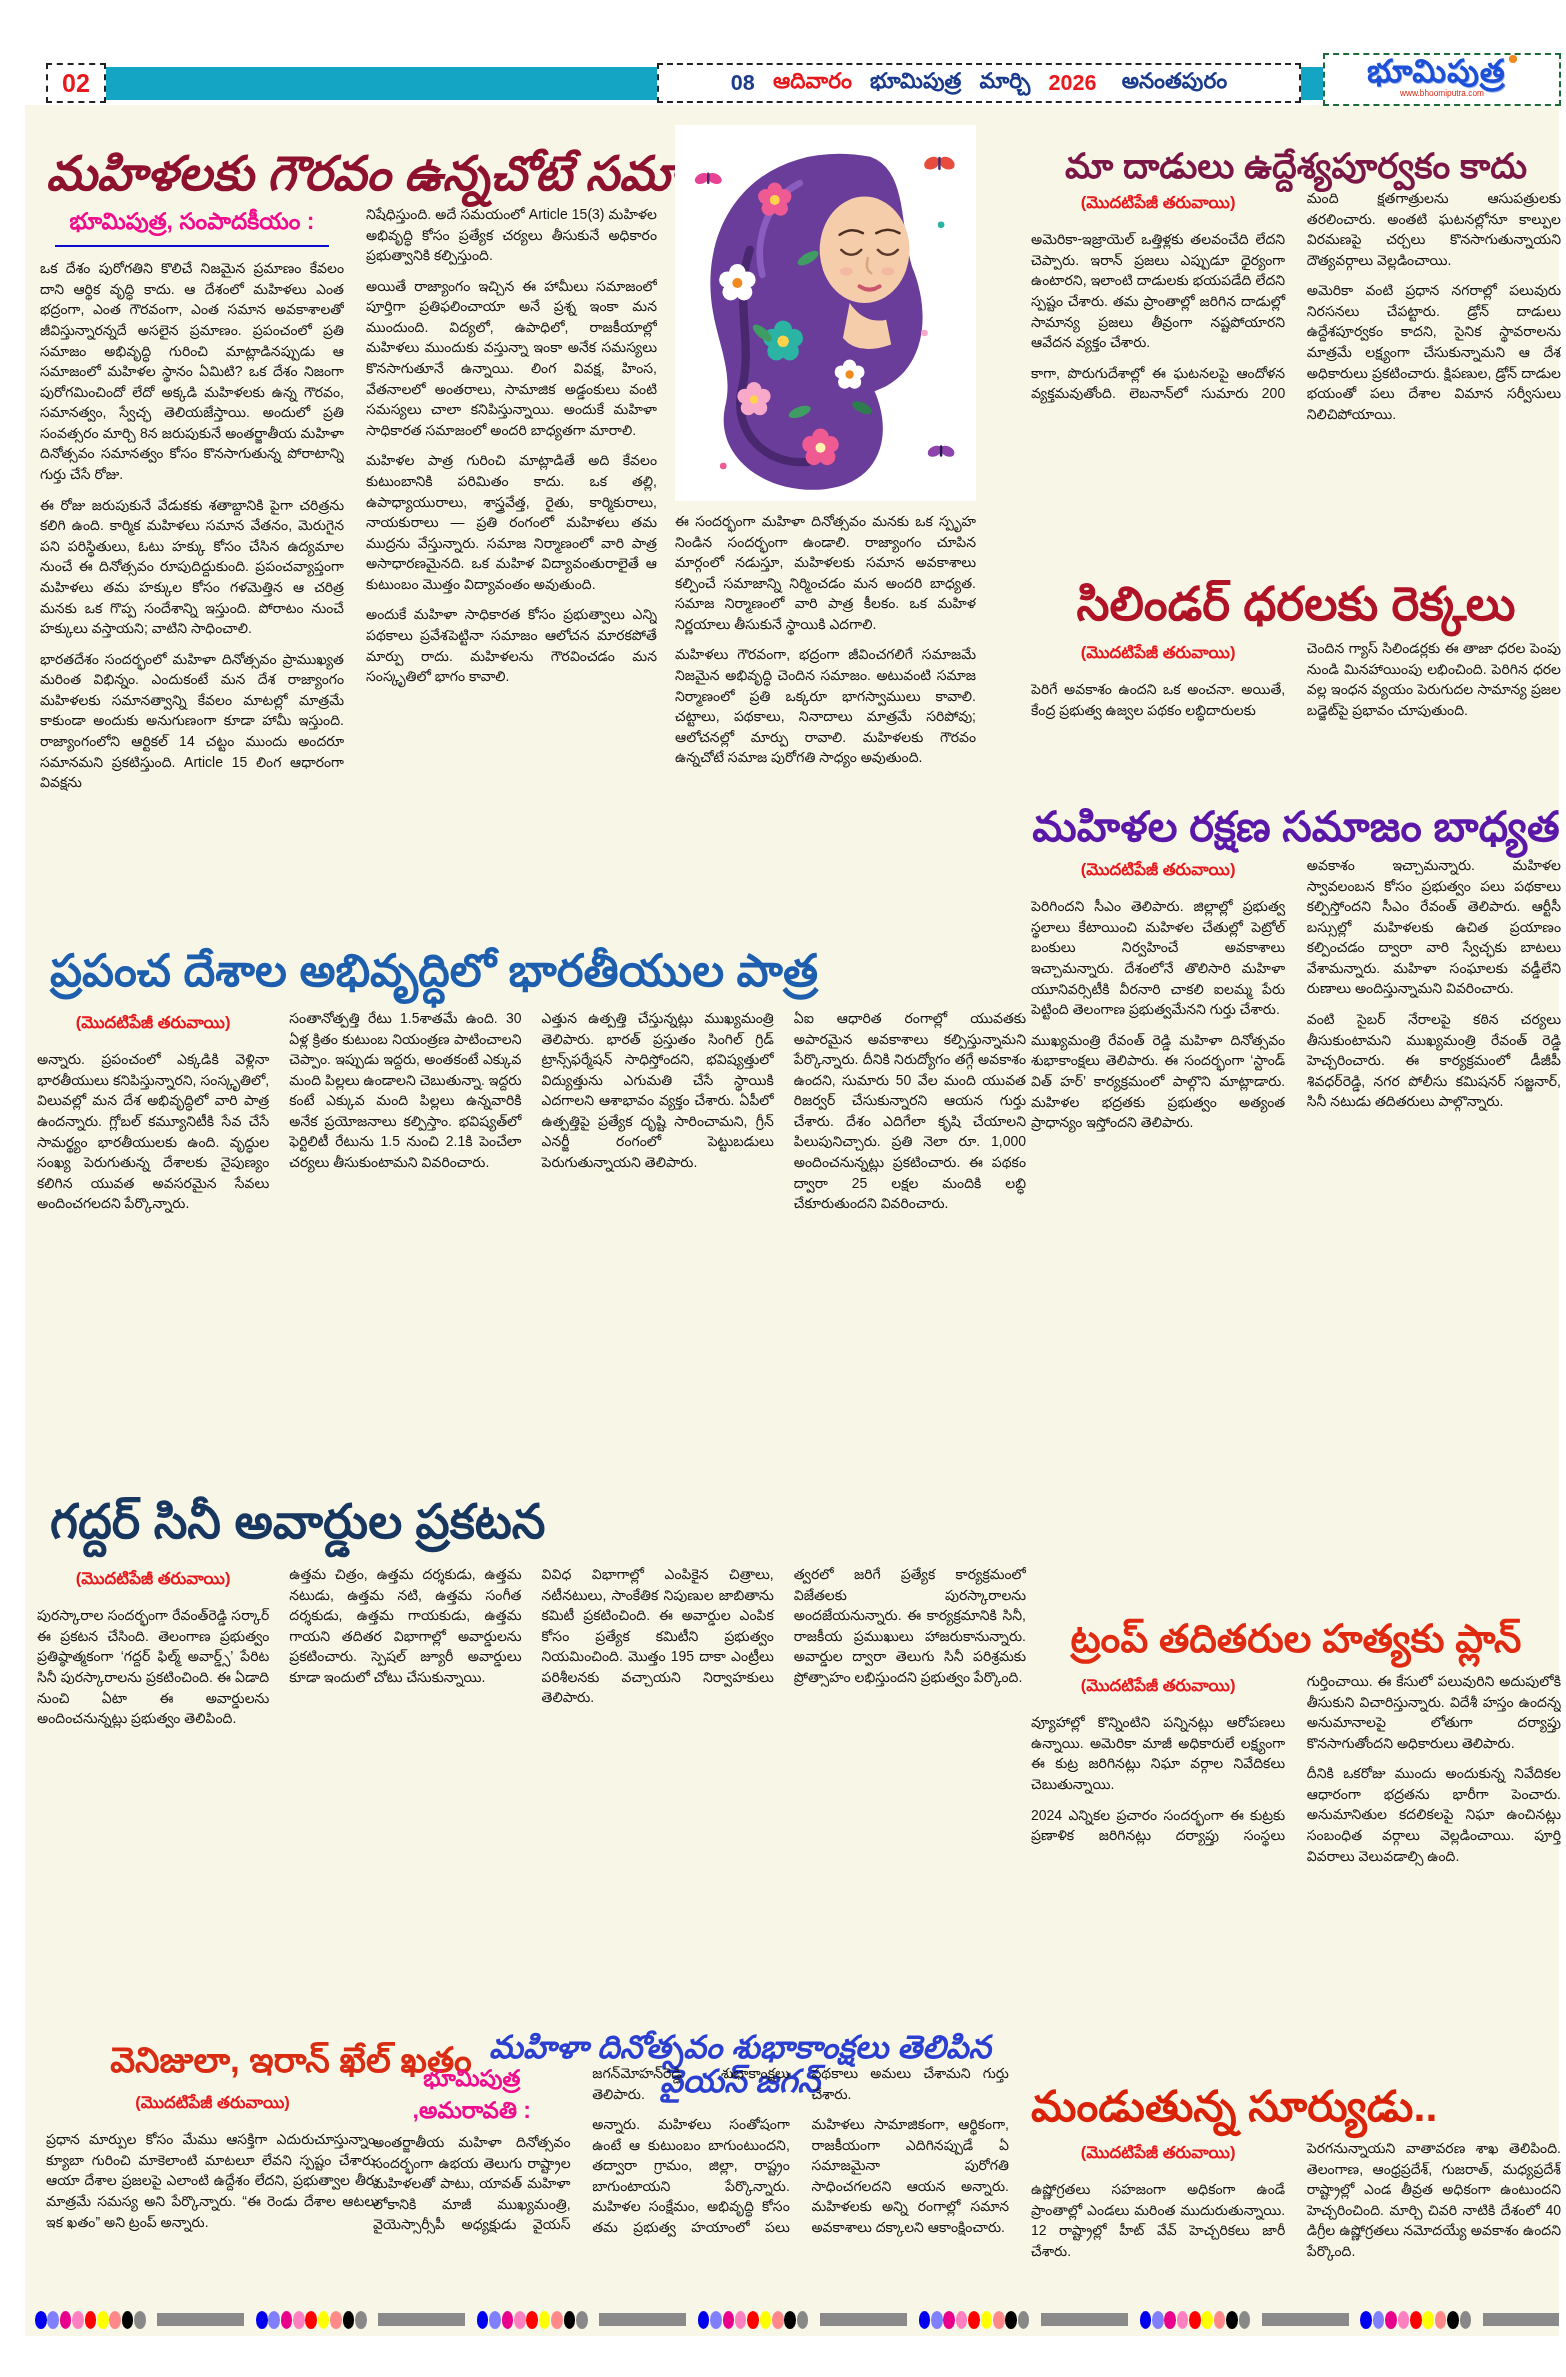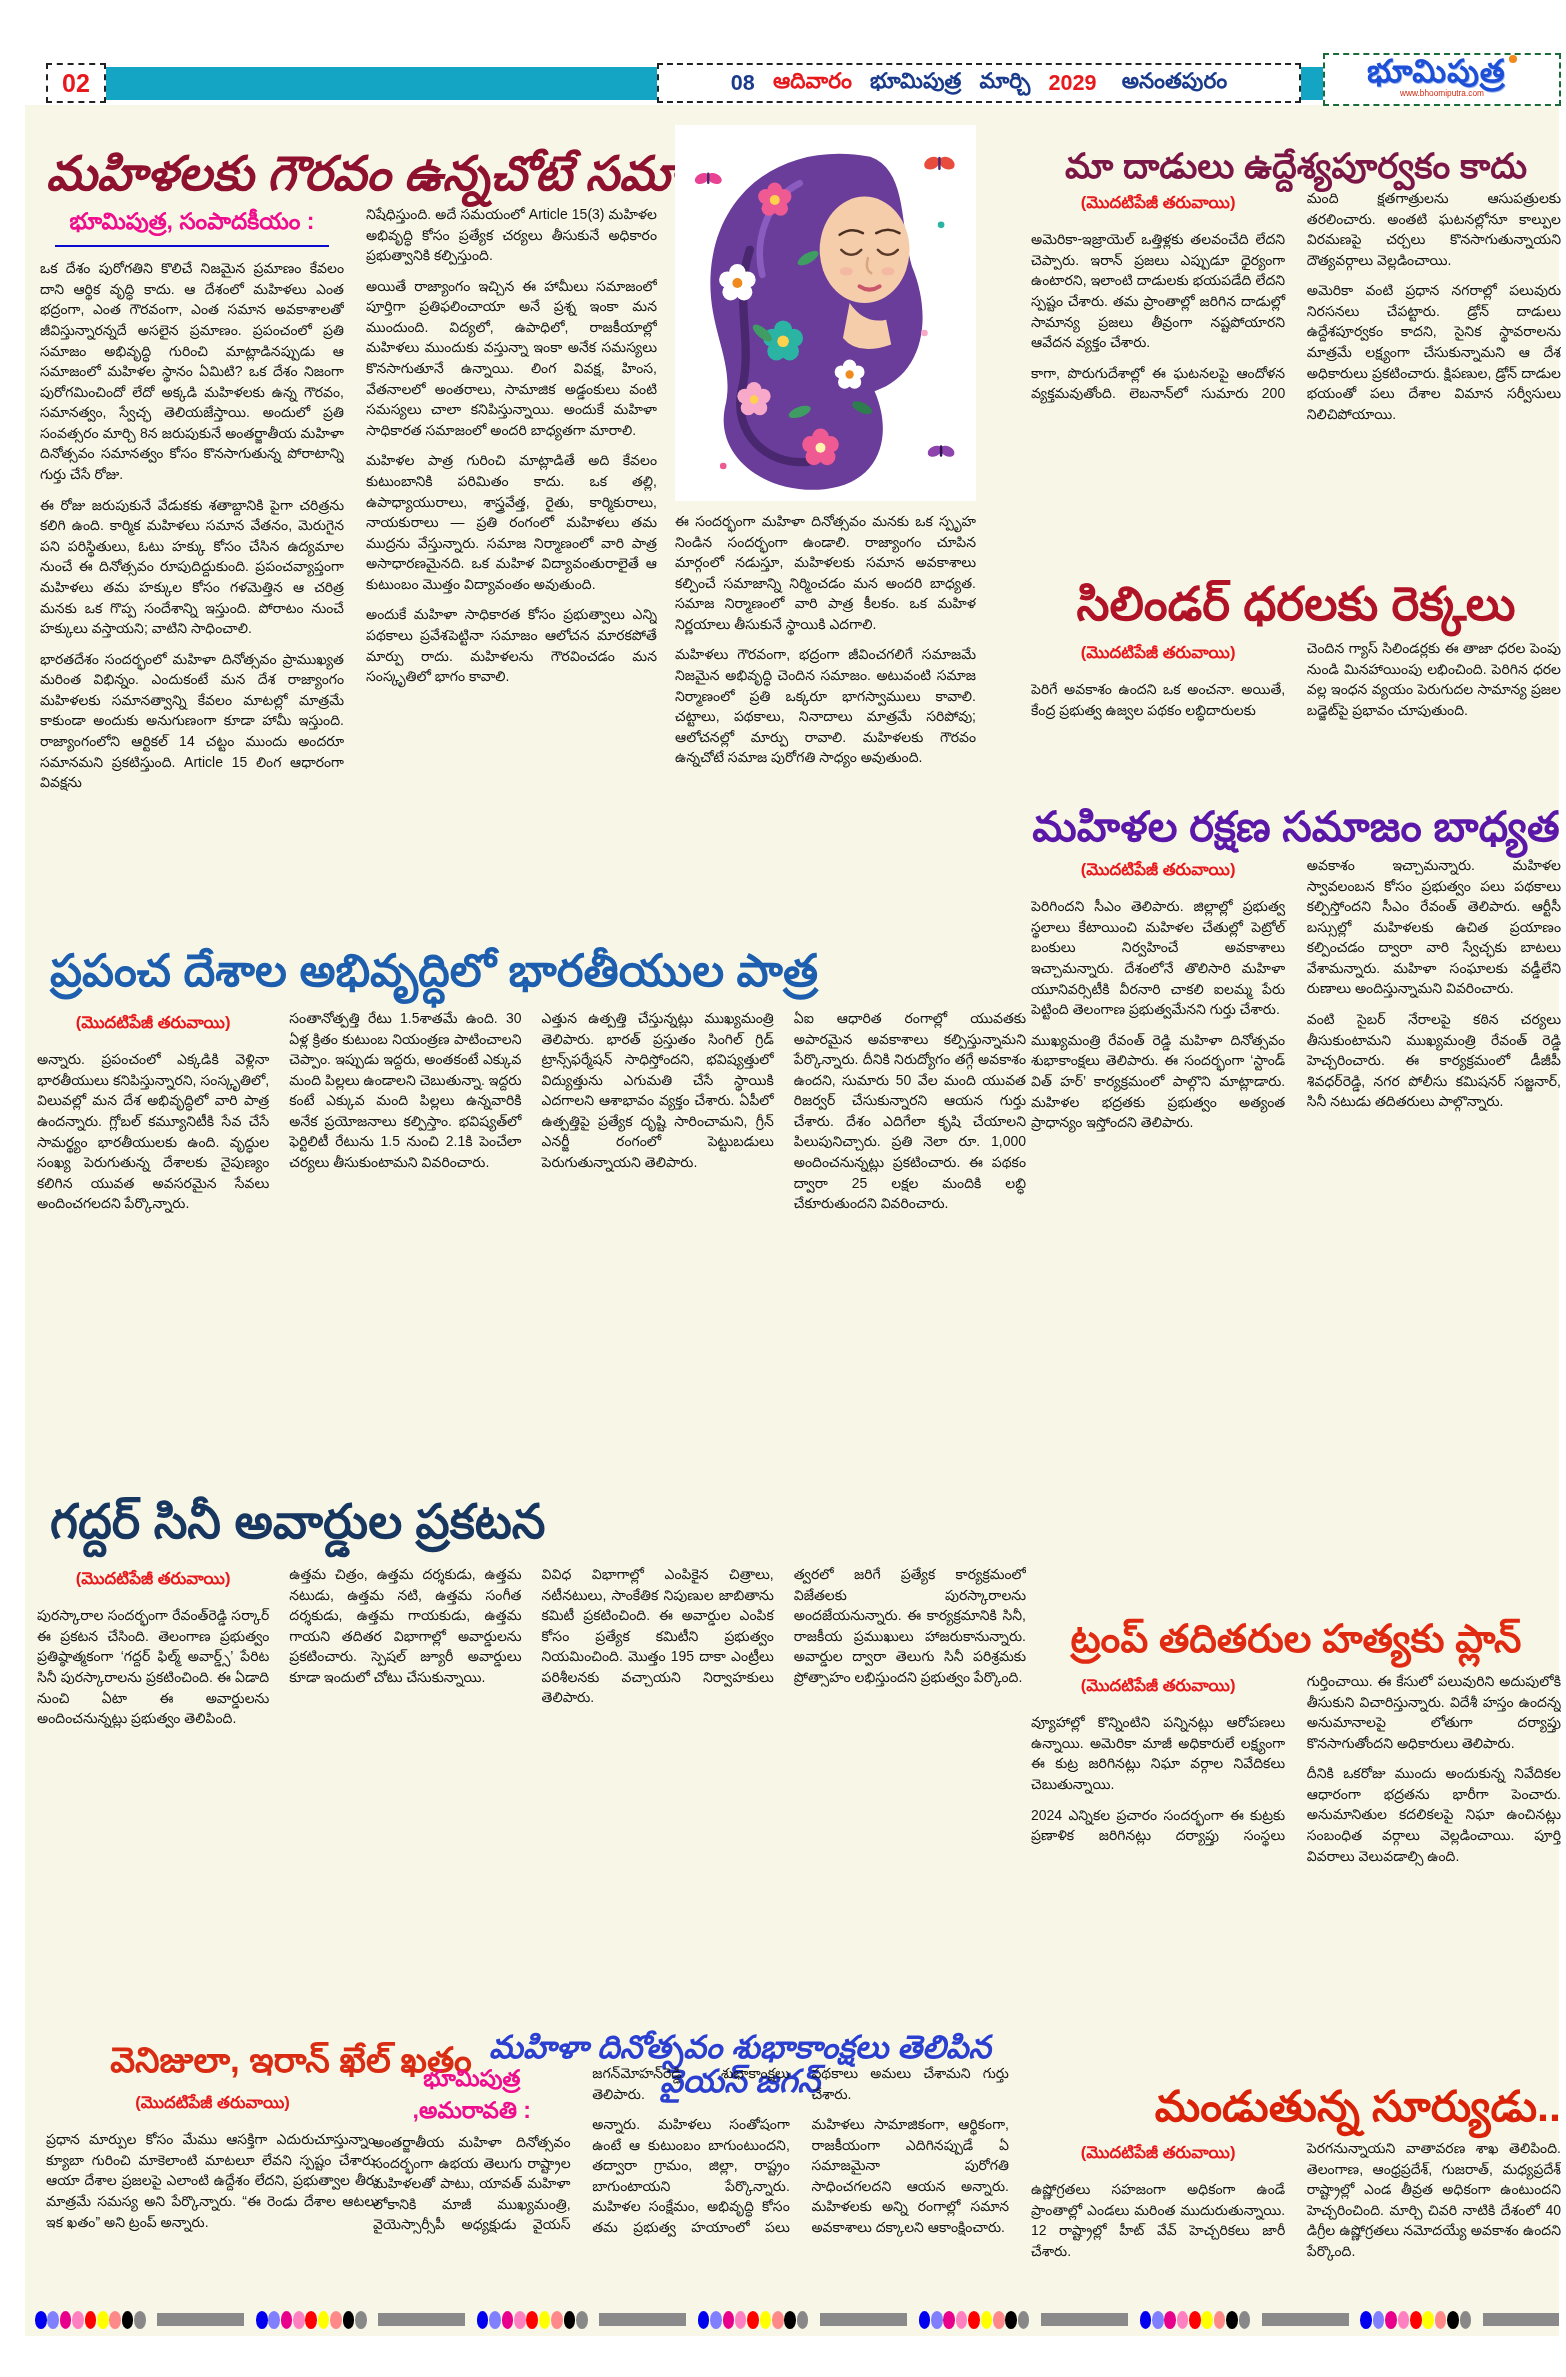--- a/index.html
+++ b/index.html
@@ -38,21 +38,21 @@
   
   .hl-editorial{color:#8e1130;font-style:italic;font-size:48px;}
   .hl-bharat{color:#1d5fae;font-size:45px;}
   .hl-gaddar{color:#173660;font-size:48px;}
   .hl-venezuela{color:#d92c12;font-size:35px;text-align:center;}
   .hl-jagan{color:#2b3fd0;font-size:32px;text-align:center;}
   .hl-maadadulu{color:#7a1747;font-size:35px;text-align:center;}
   .hl-cylinder{color:#b01226;font-size:47px;text-align:center;}
   .hl-mahila{color:#5b18a8;font-size:42px;text-align:center;}
   .hl-trump{color:#e02a12;font-size:39px;text-align:center;}
-  .hl-suryudu{color:#d92208;font-size:43px;text-align:right;}
+  .hl-suryudu{color:#d92208;font-size:43px;text-align:left;}
 
   
   .illus{position:absolute;left:675px;top:125px;width:301px;height:376px;background:#ffffff;}
 
   
   .dots-strip{position:absolute;left:35px;top:2309px;width:1524px;height:21.6px;display:flex;
     align-items:center;gap:11.6px;overflow:hidden;}
   .dot-group{display:flex;align-items:center;gap:0.8px;flex:none;}
   .dot{display:inline-block;width:11.6px;height:17.5px;border-radius:50%;flex:none;}
   .gray-bar{display:inline-block;width:87px;height:13.3px;background:#8a8a8a;flex:none;}
@@ -66,21 +66,21 @@
   <div>
     <div class="cyan-bar"></div>
     <div class="pagenum-box">
       <span>02</span>
     </div>
     <div class="date-box">
         <span class="date-part" style="color: rgb(26, 58, 140);">08</span>
         <span class="date-part" style="color: rgb(232, 25, 28);">ఆదివారం</span>
         <span class="date-part" style="color: rgb(26, 58, 140);">భూమిపుత్ర</span>
         <span class="date-part" style="color: rgb(26, 58, 140);">మార్చి</span>
-        <span class="date-part" style="color: rgb(232, 25, 28);">2029</span>
+        <span class="date-part" style="color: rgb(232, 25, 28);">2026</span>
         <span class="date-part" style="color: rgb(26, 58, 140); margin-left: 16px;">అనంతపురం</span>
       </div>
     <div class="masthead-box">
       <div>
         <span class="masthead-title">భూమిపుత్ర</span><span class="masthead-sun"></span>
       </div>
       <div class="masthead-sub">www.bhoomiputra.com</div>
     </div>
   </div>
 

